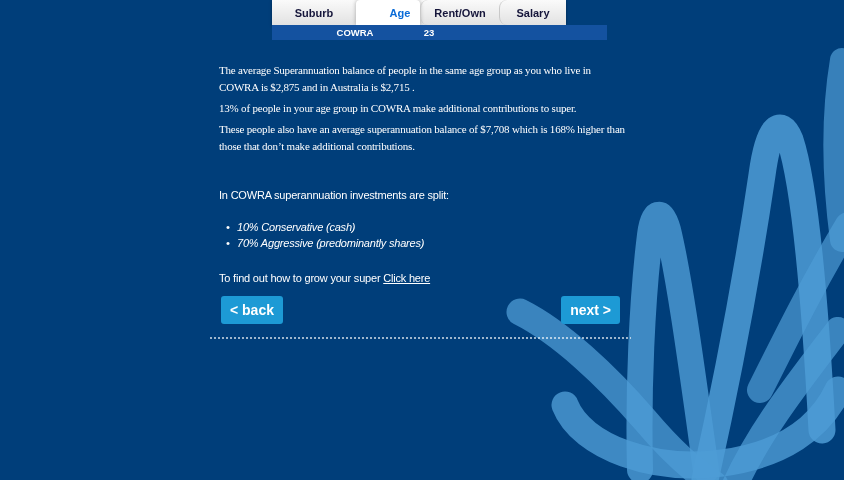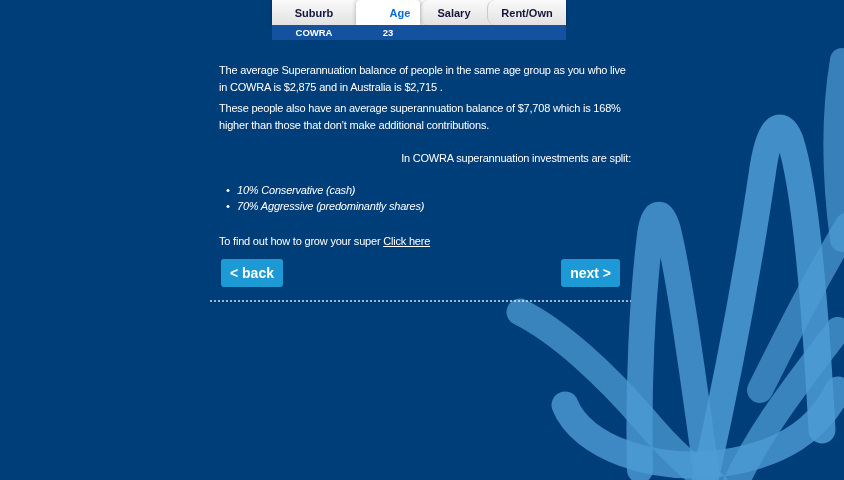--- a/index.html
+++ b/index.html
@@ -27,33 +27,33 @@
   .tab-salary{width:67px;border-left:1px solid #c9c9c9;}
   .tab-rentown{width:79px;border-left:1px solid #c9c9c9;}
   .tab.active{
     background:#fff;color:var(--tabActive,#0a6bd7);
     border-radius:4px 4px 0 0;border-left:none;
     box-shadow:0 0 4px rgba(0,0,0,.3);
   }
   
   .valrow{
     position:absolute;left:272px;top:25px;width:294px;height:15px;display:flex;
-    background:var(--row,#1452a0);color:#fff;font-size:9.5px;font-weight:bold;
+    background:var(--row,#1452a0);color:#fff;font-size:9.5px;font-weight:bold;padding-left:41px;
   }
   .valcell{display:flex;align-items:center;justify-content:center;}
   .valcell.suburb{width:84px;}
   .valcell.age{width:64px;}
   
   .content{
     position:absolute;left:210px;top:62px;width:421px;
     color:#fff;font-size:11px;line-height:17px;letter-spacing:-.2px;
   }
-  .content p{margin:0 0 4px 9px;}
+  .content p{margin:0 0 4px 9px;font-family:Liberation Serif, serif;}
   .content p.para3{margin-bottom:15px;}
-  .split-intro{margin:16px 0 3px 9px;text-align:right;}
+  .split-intro{margin:32px 0 3px 9px;}
   ul.splits{list-style:none;margin:15px;padding:0;font-style:italic;}
   ul.splits li{position:relative;padding-left:12px;line-height:16.3px;}
   ul.splits li::before{content:"\2022";position:absolute;left:1px;top:0;}
   .grow{margin:18px 0 0 9px;}
   .grow a{color:#fff;text-decoration:underline;cursor:pointer;}
   
   .btnrow{display:flex;justify-content:space-between;margin-top:9px;padding:0 11px;}
   .navbtn{
     background:var(--button,#1d9ad5);color:#fff;border:none;border-radius:3px;
     font-family:"Liberation Sans",sans-serif;font-size:14px;font-weight:bold;
@@ -74,31 +74,32 @@
   <path d="M 80 272 C 120 292, 166 335, 205 380 C 232 412, 255 432, 275 445" stroke-width="27" opacity="0.75"></path>
   <path d="M 125 365 C 142 408, 215 432, 282 423 C 342 415, 380 388, 398 350" stroke-width="27" opacity="0.8"></path>
   <path d="M 320 350 C 350 290, 375 240, 408 185" stroke-width="26" opacity="0.7"></path>
   <path d="M 398 290 C 360 340, 320 390, 295 445" stroke-width="26" opacity="0.75"></path>
   <path d="M 402 20 C 392 80, 394 140, 402 200" stroke-width="24" opacity="0.7"></path>
 </svg>
 
 <div class="tabbar">
   <div class="tab tab-suburb">Suburb</div>
   <div class="tab tab-age active">Age</div>
+  <div class="tab tab-rentown">Rent/Own</div>
   <div class="tab tab-salary">Salary</div>
-  <div class="tab tab-rentown">Rent/Own</div>
 </div>
 
 <div class="valrow">
   <div class="valcell suburb">COWRA</div>
   <div class="valcell age">23</div>
 </div>
 
 <div class="content">
   <p class="para1">The average Superannuation balance of people in the same age group as you who live in COWRA is $2,875 and in Australia is $2,715 .</p>
+  <p class="para2">13% of people in your age group in COWRA make additional contributions to super.</p>
   <p class="para3">These people also have an average superannuation balance of $7,708 which is 168% higher than those that don’t make additional contributions.</p>
 
   <div class="split-intro">In COWRA superannuation investments are split:</div>
 
   <ul class="splits">
     <li>10% Conservative (cash)</li>
     <li>70% Aggressive (predominantly shares)</li>
   </ul>
 
   <div class="grow">

